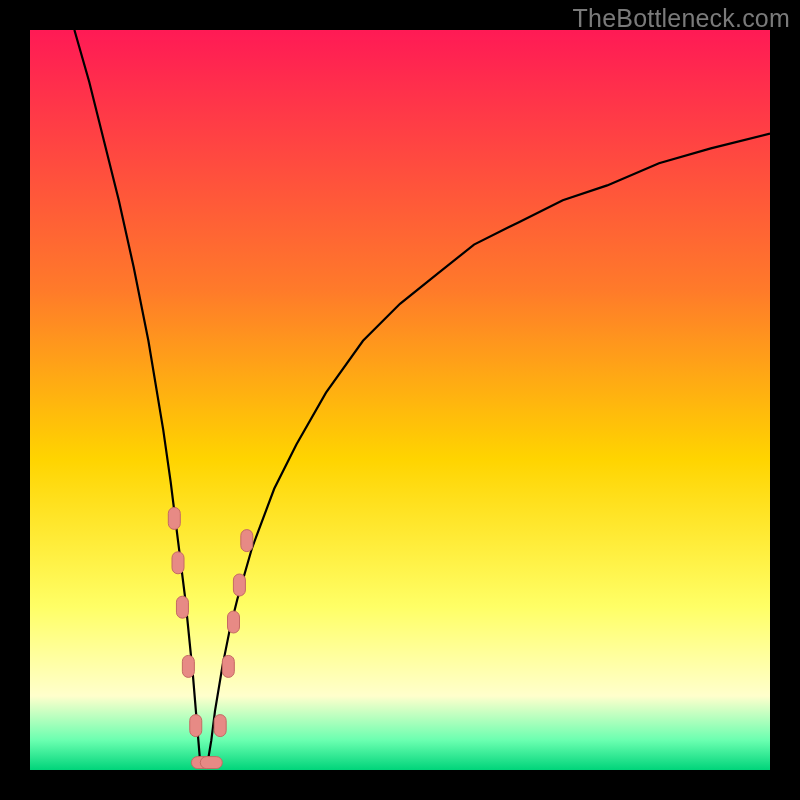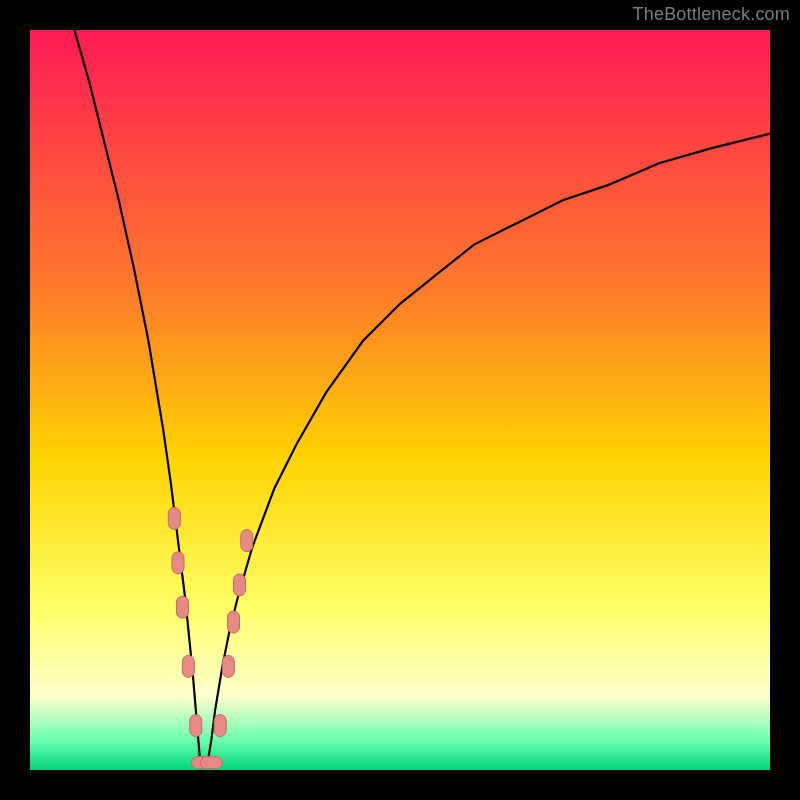--- a/index.html
+++ b/index.html
@@ -24,21 +24,21 @@
     left: 30px;
     width: 740px;
     height: 740px;
     overflow: hidden;
   }
   .watermark {
     position: absolute;
     top: 4px;
     right: 10px;
     color: #7a7a7a;
-    font-size: 18px;
+    font-size: 25px;
     font-weight: 500;
     letter-spacing: 0.2px;
     user-select: none;
   }
   svg { display: block; }
 </style>
 </head>
 <body>
 
 <div class="frame">

